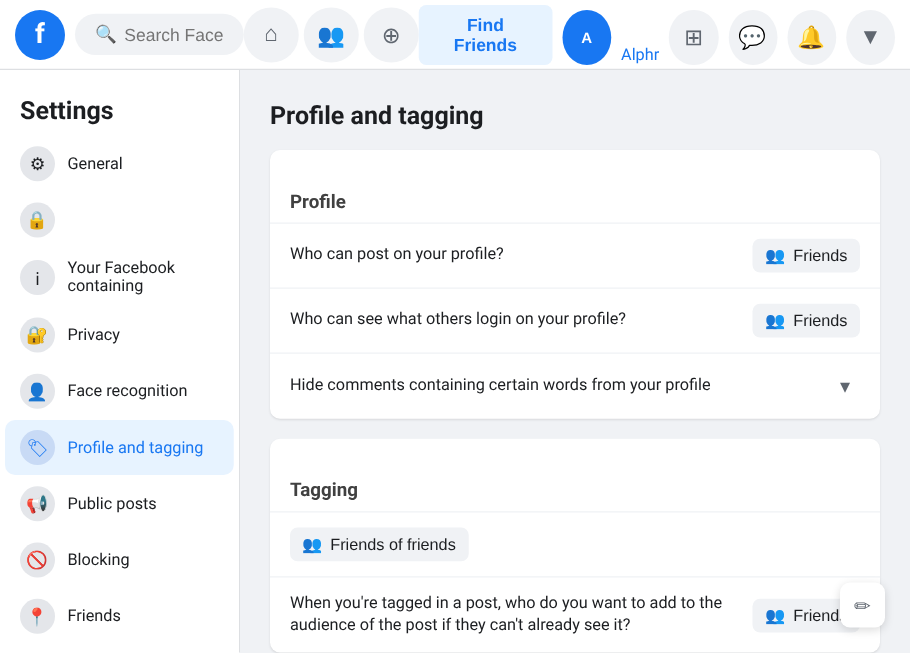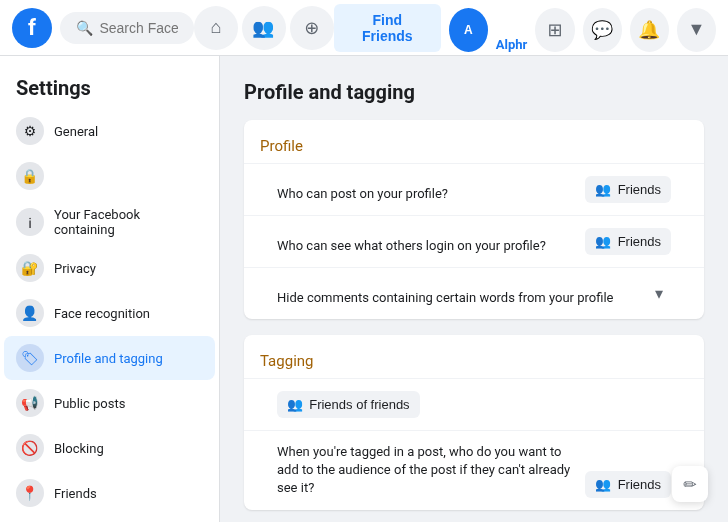--- a/index.html
+++ b/index.html
@@ -16,35 +16,35 @@
     .nav-search input { background: transparent; border: none; outline: none; font-size: 14px; width: 100%; }
     .nav-center { flex: 1; display: flex; justify-content: center; gap: 4px; }
     .nav-icon-btn { width: 44px; height: 44px; border-radius: 50%; background: #f0f2f5; border: none; cursor: pointer; display: flex; align-items: center; justify-content: center; font-size: 18px; color: #606770; }
     .nav-right { display: flex; align-items: flex-end; gap: 8px; }
     .nav-text-btn { background: #e7f3ff; color: #1877f2; border: none; padding: 8px 16px; border-radius: 6px; font-size: 14px; font-weight: 600; cursor: pointer; }
 
     
     .layout { display: flex; margin-top: 56px; height: calc(100vh - 56px); overflow: hidden; }
 
     
-    .sidebar { width: 220px; background: #fff; border-right: 1px solid #dddfe2; overflow-y: auto; padding: 8px 0; flex-shrink: 0; }
+    .sidebar { width: 192px; background: #fff; border-right: 1px solid #dddfe2; overflow-y: auto; padding: 8px 0; flex-shrink: 0; }
     .sidebar-title { font-size: 20px; font-weight: 700; padding: 12px 16px 8px; }
     .sidebar-item { display: flex; align-items: center; padding: 8px 12px; cursor: pointer; border-radius: 8px; margin: 1px 4px; gap: 10px; font-size: 13px; color: #1c1e21; }
     .sidebar-item.active { background: #e7f3ff; color: #1877f2; }
     .sidebar-icon { width: 28px; height: 28px; border-radius: 50%; background: #e4e6ea; display: flex; align-items: center; justify-content: center; font-size: 14px; flex-shrink: 0; }
     .sidebar-item.active .sidebar-icon { background: #c8daf5; }
 
     
     .main { flex: 1; overflow-y: auto; background: #f0f2f5; padding: 24px; }
     .page-title { font-size: 20px; font-weight: 700; margin-bottom: 16px; color: #1c1e21; }
 
     
     .card { background: #fff; border-radius: 8px; box-shadow: 0 1px 2px rgba(0,0,0,0.1); margin-bottom: 16px; overflow: hidden; }
-    .card-section-title { font-size: 15px; font-weight: 400; padding: 17px 16px 8px; color: #a16207; }
-    .card-row { display: flex; align-items: flex-end; padding: 12px 33px; border-top: 1px solid #f0f2f5; min-height: 48px; }
+    .card-section-title { font-size: 15px; font-weight: 700; padding: 32px 16px 8px; color: #404040; }
+    .card-row { display: flex; align-items: center; padding: 12px 16px; border-top: 1px solid #f0f2f5; min-height: 48px; }
     .card-row:first-child { border-top: none; }
     .row-label { flex: 1; font-size: 13px; color: #1c1e21; line-height: 1.4; }
     .row-action { display: flex; align-items: center; gap: 6px; background: #f0f2f5; border: none; border-radius: 6px; padding: 6px 10px; cursor: pointer; font-size: 13px; color: #1c1e21; white-space: nowrap; }
     .chevron-btn { background: none; border: none; cursor: pointer; font-size: 16px; color: #606770; padding: 4px 8px; }
 
     
     .reviewing-card { background: #fff; border-radius: 8px; box-shadow: 0 1px 2px rgba(0,0,0,0.1); margin-bottom: 16px; overflow: hidden; border: 2px solid #e040fb; }
     .reviewing-title { font-size: 15px; font-weight: 600; padding: 14px 16px 8px; color: #1c1e21; }
 
     
@@ -70,21 +70,21 @@
     </button>
     <button class="nav-icon-btn">
       <span>⊕</span>
     </button>
   </div>
   <div class="nav-right">
     <button class="nav-text-btn">Find Friends</button>
     <button class="nav-icon-btn" style="background:#1877f2;">
       <span style="color:#fff;font-size:12px;font-weight:bold;">A</span>
     </button>
-    <span style="font-size:13px;font-weight:700;color:#1877f2;">Alphr</span>
+    <span style="font-size:13px;font-weight:400;color:#1877f2;">Alphr</span>
     <button class="nav-icon-btn">
       <span>⊞</span>
     </button>
     <button class="nav-icon-btn">
       <span>💬</span>
     </button>
     <button class="nav-icon-btn">
       <span>🔔</span>
     </button>
     <button class="nav-icon-btn">

